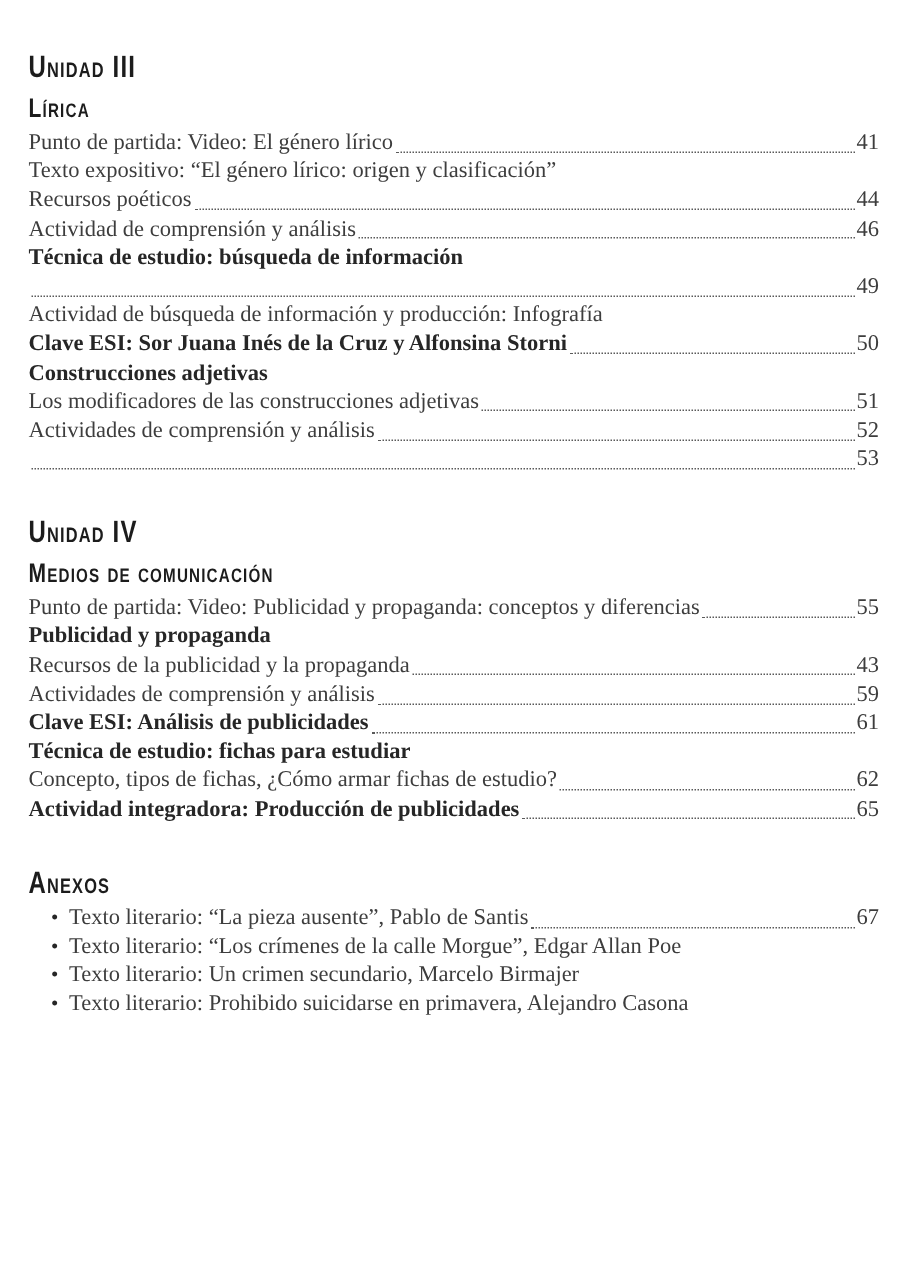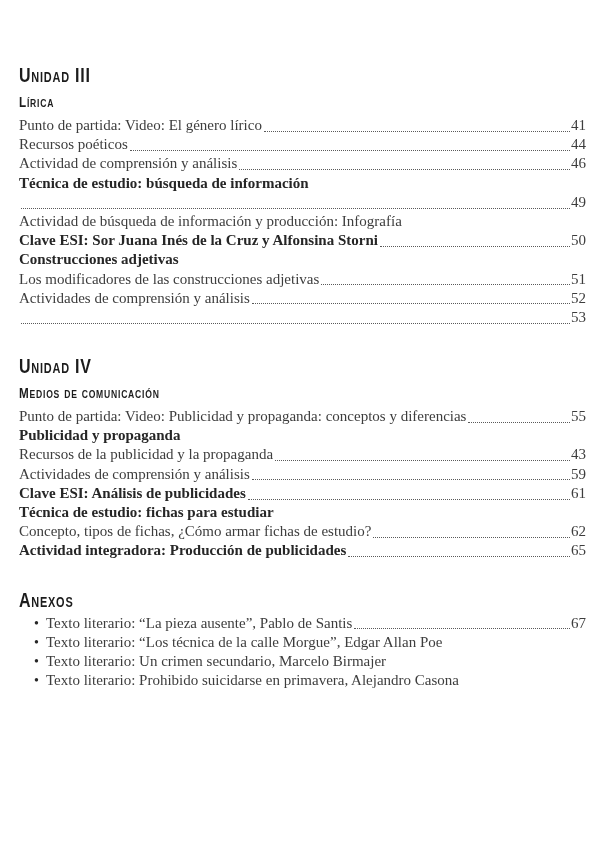--- a/index.html
+++ b/index.html
@@ -13,39 +13,38 @@
   html,body{width:600px;height:848px;}
   body{
     background:var(--bg);
     font-family:"Liberation Serif", serif;
     color:var(--body-color);
     overflow:hidden;
   }
   .page{
     width:600px;height:650px;
     padding:34px 14px 0 19px;
-    margin-top:30px;
   }
   .unit-heading,.chapter-heading{
     font-family:"Liberation Sans", sans-serif;
     font-weight:bold;
     font-variant:small-caps;
     color:var(--heading-color);
     line-height:22px;
     height:22px;
     white-space:nowrap;
   }
   .unit-heading > span, .chapter-heading > span{
     display:inline-block;
     transform:scaleX(0.78);
     transform-origin:0 60%;
     letter-spacing:1px;
   }
   .unit-heading{font-size:20.5px;margin:0 0 5px 0;}
-  .chapter-heading{font-size:15px;margin:0 0 3px 0;}
+  .chapter-heading{font-size:18px;margin:0 0 3px 0;}
   section.toc-section{margin:0;}
   section.toc-section + section.toc-section{margin-top:28px;}
   section.anexos{margin-top:27px;}
   section.anexos .unit-heading{margin-bottom:3px;text-decoration:underline;}
   .entries{width:100%;}
   .toc-row{
     display:flex;
     align-items:center;
     height:19.2px;
     line-height:19.2px;
@@ -91,20 +90,23 @@
     <h2 class="chapter-heading">
       <span>Lírica</span>
     </h2>
     <div class="entries">
         <div class="toc-row">
           <span class="title">Punto de partida: Video: El género lírico</span>
           <span class="leader"></span>
           <span class="page-num">41</span>
         </div>
         <div class="toc-row">
+          <span class="title">Texto expositivo: “El género lírico: origen y clasificación”</span>
+        </div>
+        <div class="toc-row">
           <span class="title">Recursos poéticos</span>
           <span class="leader"></span>
           <span class="page-num">44</span>
         </div>
         <div class="toc-row">
           <span class="title">Actividad de comprensión y análisis</span>
           <span class="leader"></span>
           <span class="page-num">46</span>
         </div>
         <div class="toc-row bold">
@@ -195,21 +197,21 @@
     </h1>
     <div class="entries">
         <div class="toc-row">
           <span class="bullet">•</span>
           <span class="title">Texto literario: “La pieza ausente”, Pablo de Santis</span>
           <span class="leader"></span>
           <span class="page-num">67</span>
         </div>
         <div class="toc-row">
           <span class="bullet">•</span>
-          <span class="title">Texto literario: “Los técnica de la calle Morgue”, Edgar Allan Poe</span>
+          <span class="title">Texto literario: “Los crímenes de la calle Morgue”, Edgar Allan Poe</span>
         </div>
         <div class="toc-row">
           <span class="bullet">•</span>
           <span class="title">Texto literario: Un crimen secundario, Marcelo Birmajer</span>
         </div>
         <div class="toc-row">
           <span class="bullet">•</span>
           <span class="title">Texto literario:  Prohibido suicidarse en primavera, Alejandro Casona</span>
         </div>
       </div>

